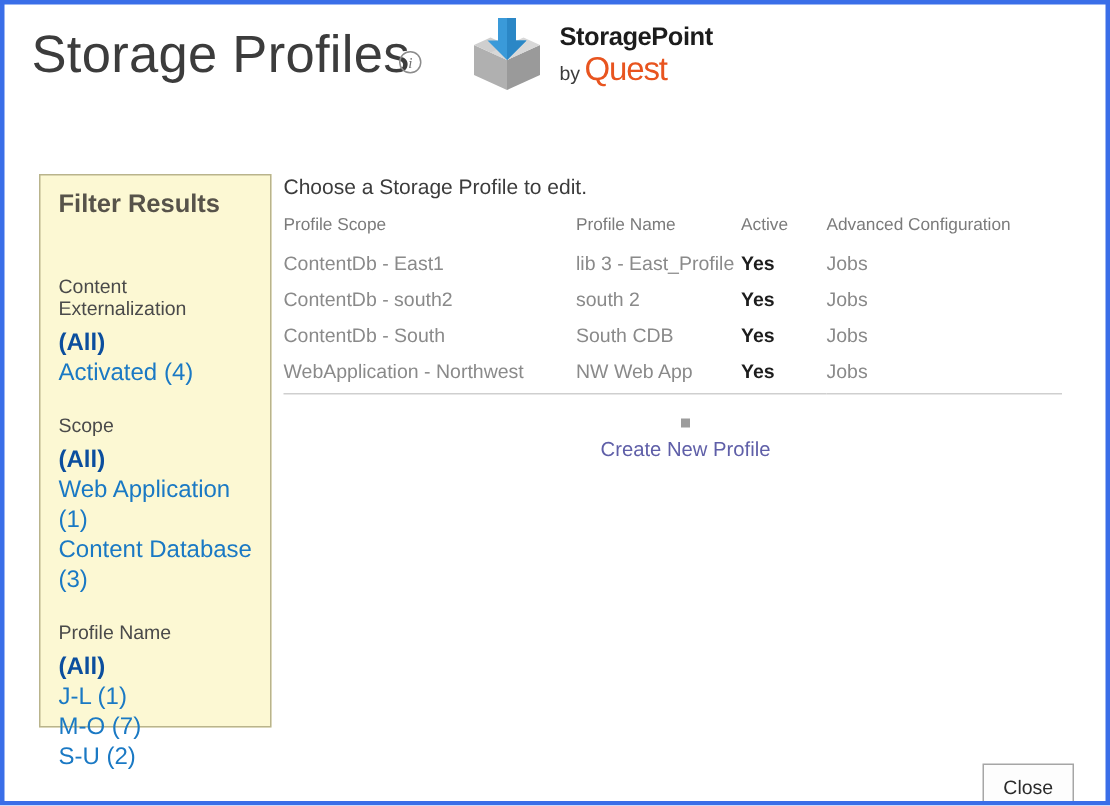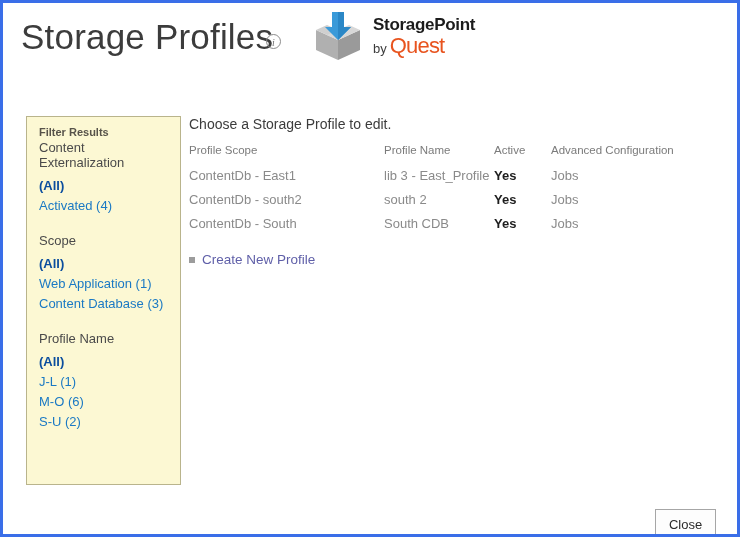--- a/index.html
+++ b/index.html
@@ -99,36 +99,36 @@
     left: 23px;
     top: 113px;
     width: 155px;
     height: 369px;
     box-sizing: border-box;
     background: #fcf8d3;
     border: 1px solid #b9b48c;
     padding: 9px 12px 0 12px;
   }
   .filter-title {
-    font-size: 11px;
+    font-size: 17px;
     font-weight: bold;
     color: #57534a;
-    margin-bottom: 2px;
+    margin-bottom: 37px;
   }
   .filter-group {
     margin-bottom: 17px;
   }
   .filter-group-label {
     font-size: 13px;
     color: #4a4a4a;
     margin-bottom: 6px;
   }
   .filter-link {
     display: block;
-    font-size: 13px;
+    font-size: 16px;
     color: #1a79c4;
     text-decoration: none;
     line-height: 20px;
     cursor: pointer;
   }
   .filter-link.selected {
     color: #0b4e9e;
     font-weight: bold;
   }
 
@@ -179,20 +179,21 @@
   .col-scope  { width: 195px; }
   .col-name   { width: 110px; }
   .col-active { width: 57px; }
   .col-adv    { width: 157px; }
 
   .create-row {
     margin-top: 16px;
     display: flex;
     align-items: center;
     gap: 7px;
+    flex-direction: column;
   }
   .bullet-square {
     width: 6px;
     height: 6px;
     background: #9c9c9c;
     display: inline-block;
   }
   .create-link {
     font-size: 13.5px;
     color: #5f5fa8;
@@ -261,21 +262,21 @@
       <div class="filter-group-label">Scope</div>
       <a class="filter-link selected">(All)</a>
       <a class="filter-link">Web Application (1)</a>
       <a class="filter-link">Content Database (3)</a>
     </div>
 
     <div class="filter-group">
       <div class="filter-group-label">Profile Name</div>
       <a class="filter-link selected">(All)</a>
       <a class="filter-link">J-L (1)</a>
-      <a class="filter-link">M-O (6)</a>
+      <a class="filter-link">M-O (7)</a>
       <a class="filter-link">S-U (2)</a>
     </div>
   </div>
 
   <div class="main">
     <div class="choose-text">Choose a Storage Profile to edit.</div>
 
     <table class="profiles">
       <thead>
         <tr>
@@ -297,20 +298,26 @@
           <td>south 2</td>
           <td class="active-cell">Yes</td>
           <td class="jobs-cell"><a>Jobs</a></td>
         </tr>
         <tr>
           <td>ContentDb - South</td>
           <td>South CDB</td>
           <td class="active-cell">Yes</td>
           <td class="jobs-cell"><a>Jobs</a></td>
         </tr>
+        <tr class="last-row">
+          <td>WebApplication - Northwest</td>
+          <td>NW Web App</td>
+          <td class="active-cell">Yes</td>
+          <td class="jobs-cell"><a>Jobs</a></td>
+        </tr>
       </tbody>
     </table>
 
     <div class="create-row">
       <span class="bullet-square"></span>
       <a class="create-link">Create New Profile</a>
     </div>
   </div>
 
   <button class="close-button">Close</button>

